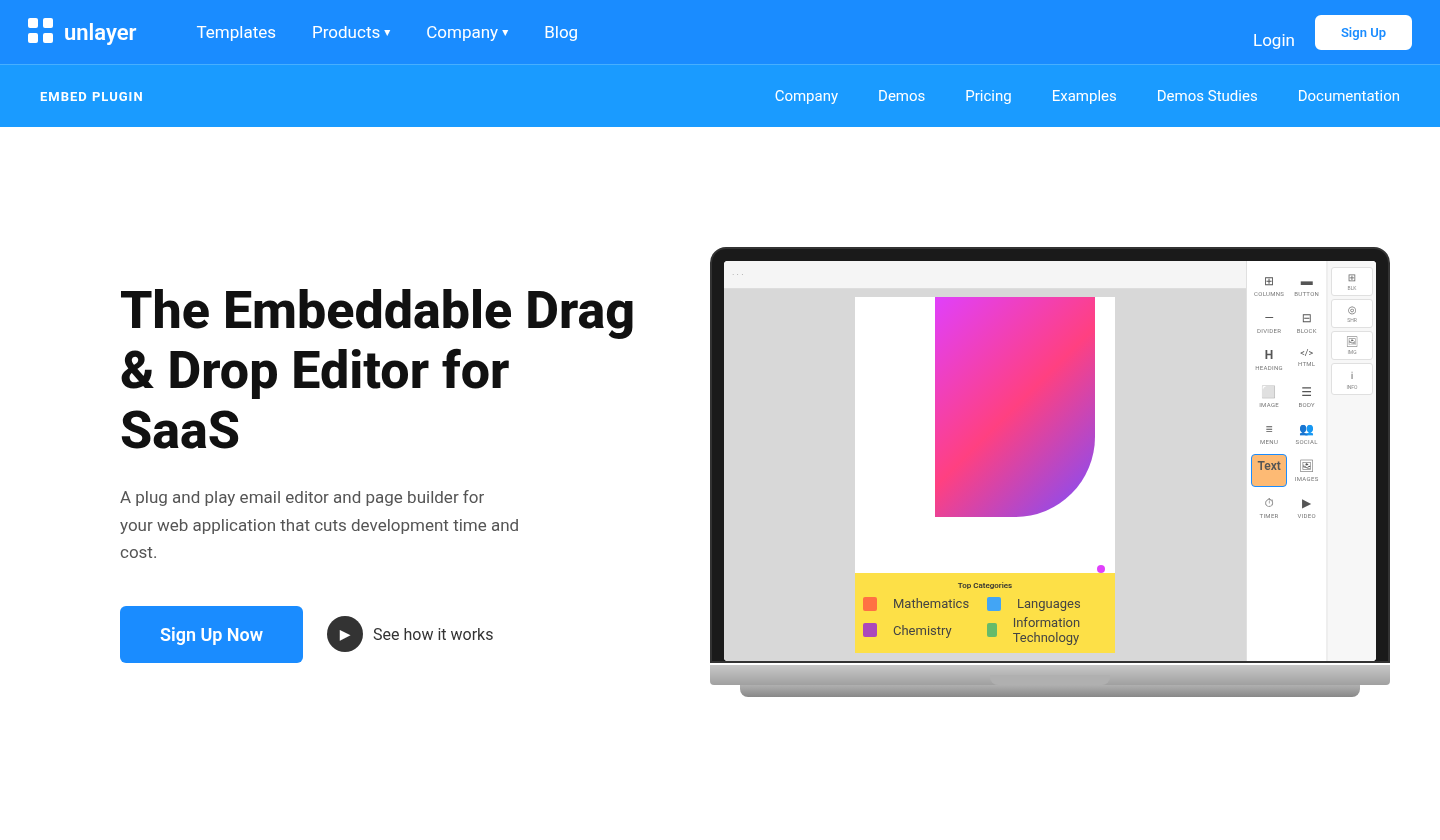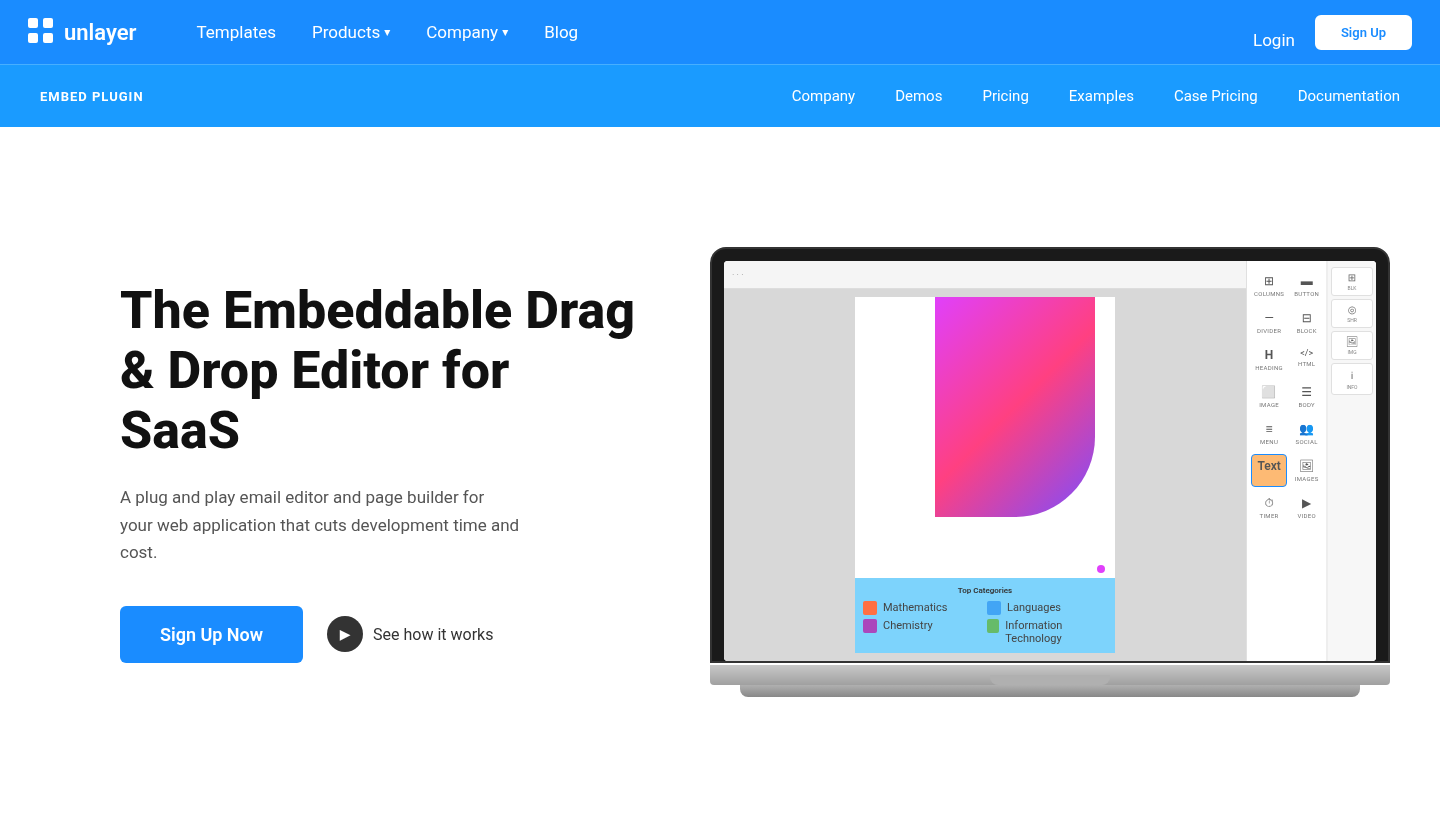--- a/index.html
+++ b/index.html
@@ -275,39 +275,40 @@
       border-radius: 50%;
       position: absolute;
       bottom: 80px;
       right: 10px;
     }
     .bottom-card {
       position: absolute;
       bottom: 0;
       left: 0;
       right: 0;
-      background: #7dd3fc;
+      background: #fde047;
       padding: 8px;
     }
     .bottom-card-title {
       font-size: 8px;
       font-weight: 600;
       text-align: center;
       margin-bottom: 6px;
       color: #333;
     }
     .bottom-card-grid {
       display: grid;
       grid-template-columns: 1fr 1fr;
       gap: 4px;
     }
     .bottom-card-item {
       display: flex;
-      gap: 6px;
-      font-size: 11px;
+      align-items: center;
+      gap: 16px;
+      font-size: 13px;
       color: #444;
     }
     .card-icon {
       width: 14px;
       height: 14px;
       border-radius: 2px;
     }
 
     
     .editor-sidebar {
@@ -414,21 +415,21 @@
   </div>
 </nav>
 
 <nav class="sub-nav">
   <span class="sub-nav-label">EMBED PLUGIN</span>
   <div class="sub-nav-links">
     <a href="#">Company</a>
     <a href="#">Demos</a>
     <a href="#">Pricing</a>
     <a href="#">Examples</a>
-    <a href="#">Case Pricing</a>
+    <a href="#">Demos Studies</a>
     <a href="#">Documentation</a>
   </div>
 </nav>
 
 <section class="hero">
   <div class="hero-content">
     <h1 class="hero-title">The Embeddable Drag &amp; Drop Editor for SaaS</h1>
     <p class="hero-subtitle">A plug and play email editor and page builder for your web application that cuts development time and cost.</p>
     <div class="hero-actions">
       <a href="#" class="signup-now-btn">Sign Up Now</a>

